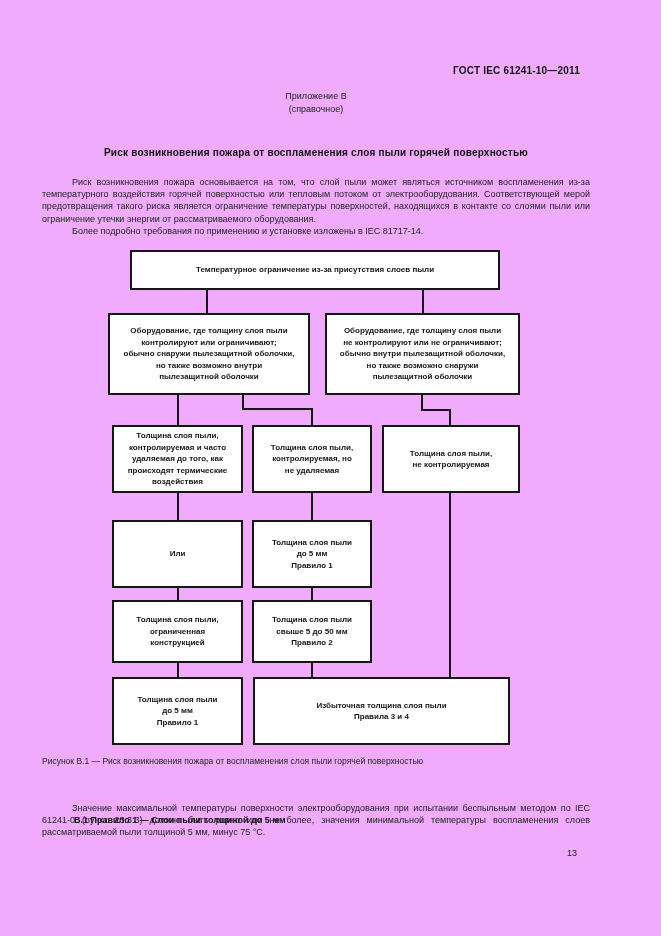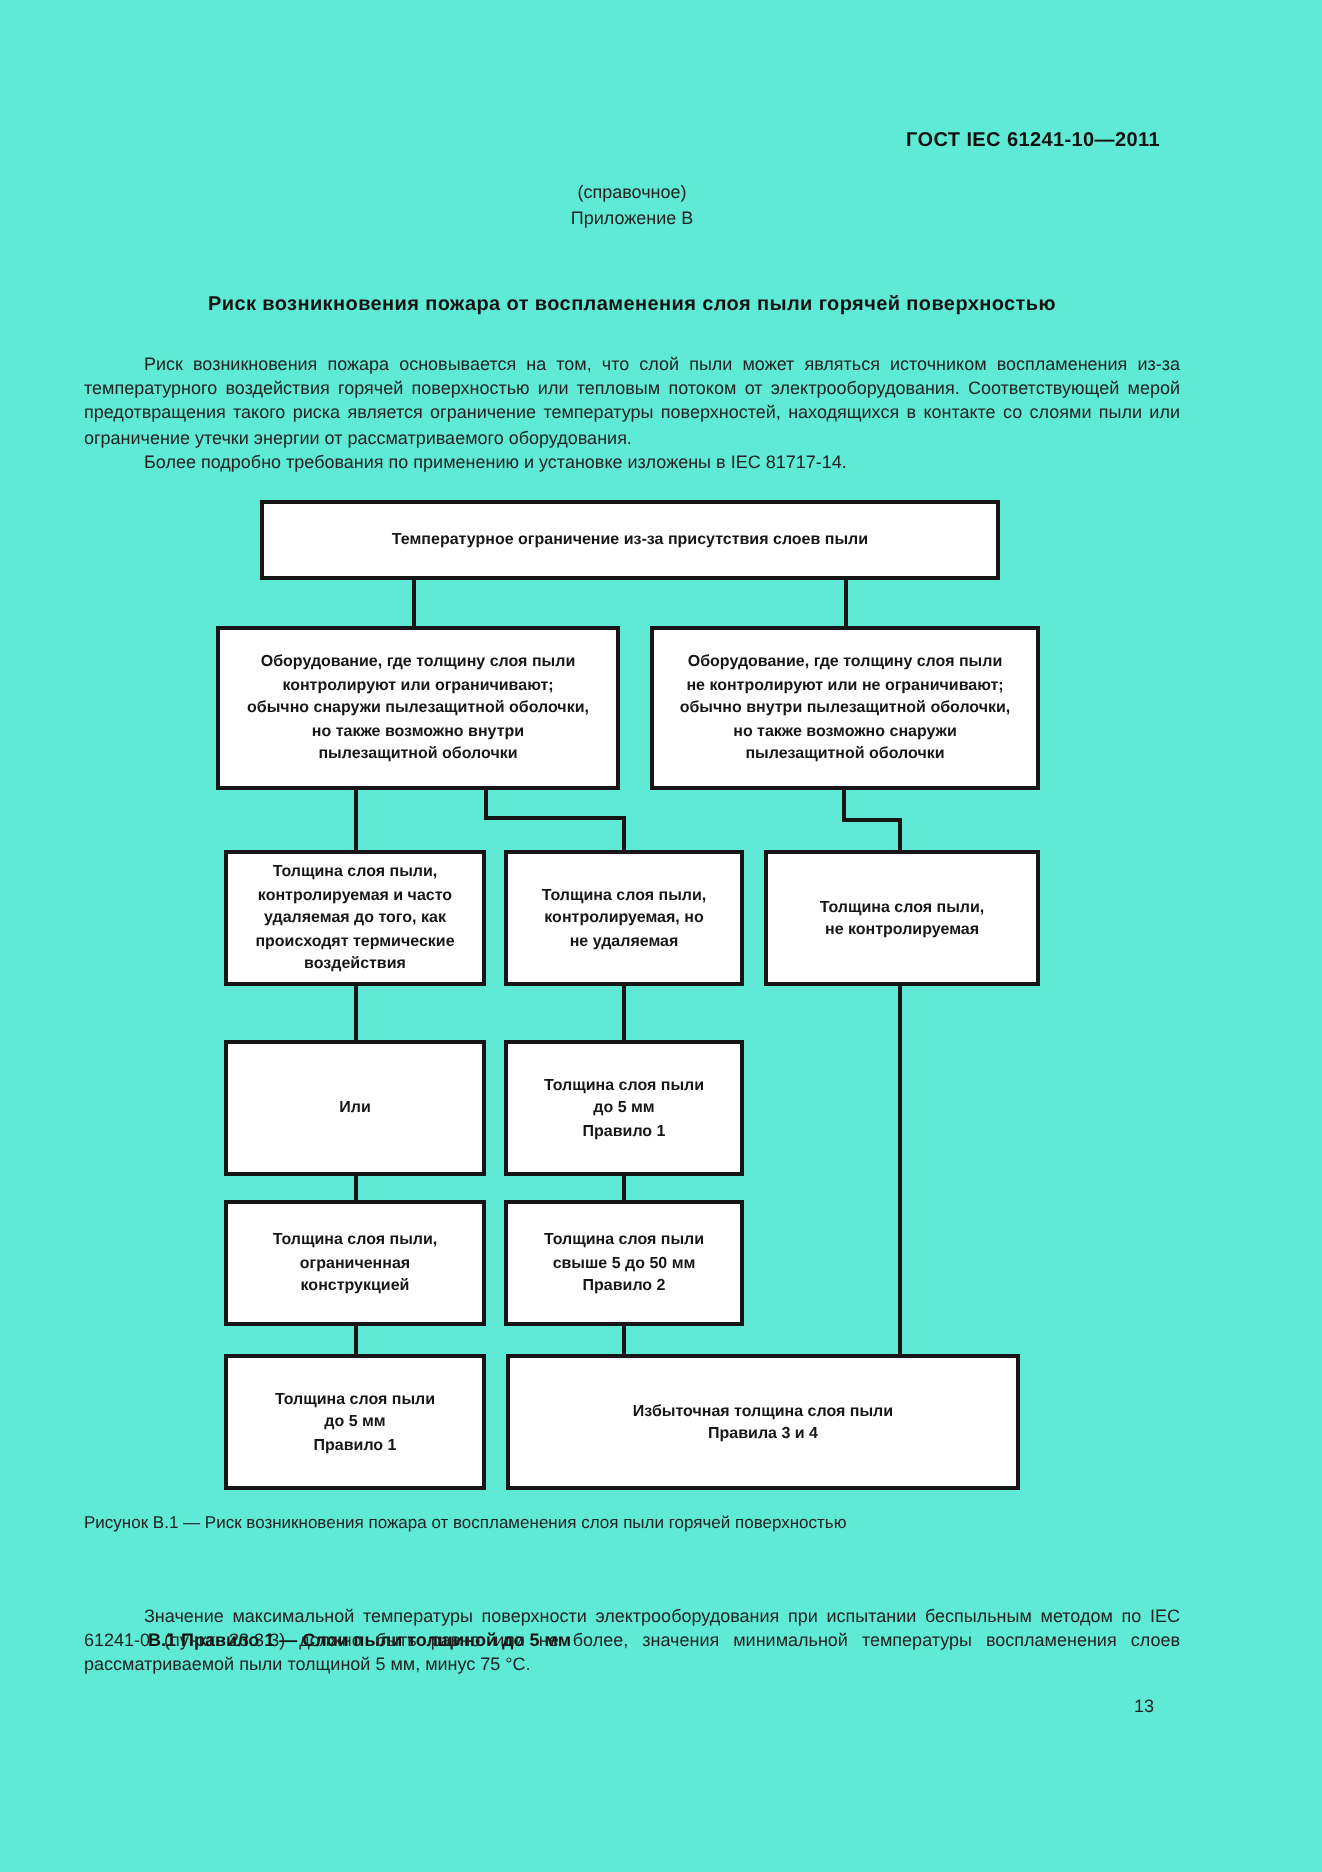--- a/index.html
+++ b/index.html
@@ -1,19 +1,19 @@
 <!DOCTYPE html>
 <html lang="ru"><head>
 <meta charset="utf-8">
 <style>
   html,body{margin:0;padding:0;background:#888;}
   .page{
     position:relative;
     width:661px;height:936px;
-    background:#5eead4;
+    background:#f0abfc;
     font-family:"Liberation Sans", sans-serif;
     color:#1c1c1c;
     overflow:hidden;
   }
   .doc-number{
     position:absolute;top:65px;right:81px;
     font-size:10px;font-weight:bold;letter-spacing:.2px;color:#111;
   }
   .annex{
     position:absolute;top:90px;left:42px;width:548px;
@@ -62,22 +62,22 @@
   }
 </style>
 </head>
 <body>
 
 <div class="page">
 
   <div class="doc-number">ГОСТ IEC 61241-10—2011</div>
 
   <div class="annex">
+    <div>Приложение В</div>
     <div>(справочное)</div>
-    <div>Приложение В</div>
   </div>
 
   <div class="doc-title">Риск возникновения пожара от воспламенения слоя пыли горячей поверхностью</div>
 
   <div class="intro">
     <p>Риск возникновения пожара основывается на том, что слой пыли может являться источником воспламенения из-за температурного воздействия горячей поверхностью или тепловым потоком от электрооборудования. Соответствующей мерой предотвращения такого риска является ограничение температуры поверхностей, находящихся в контакте со слоями пыли или ограничение утечки энергии от рассматриваемого оборудования.</p>
     <p>Более подробно требования по применению и установке изложены в IEC 81717-14.</p>
   </div>
 
   <div class="flowchart">

